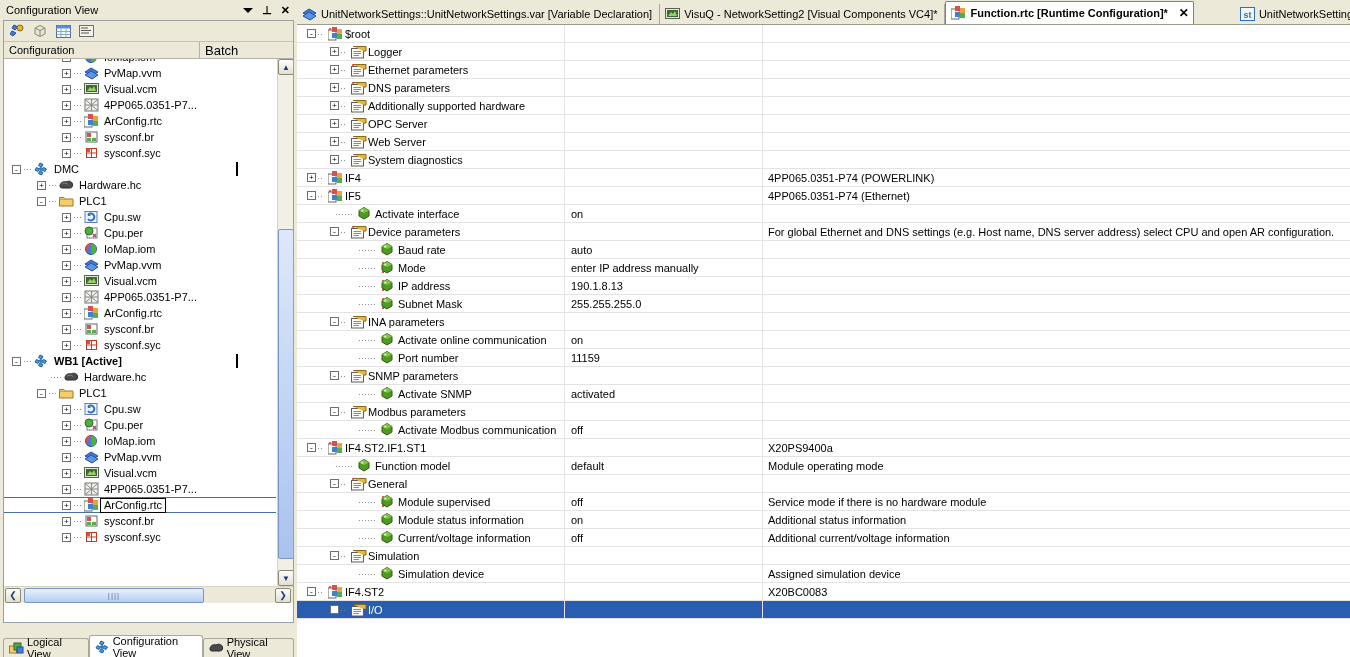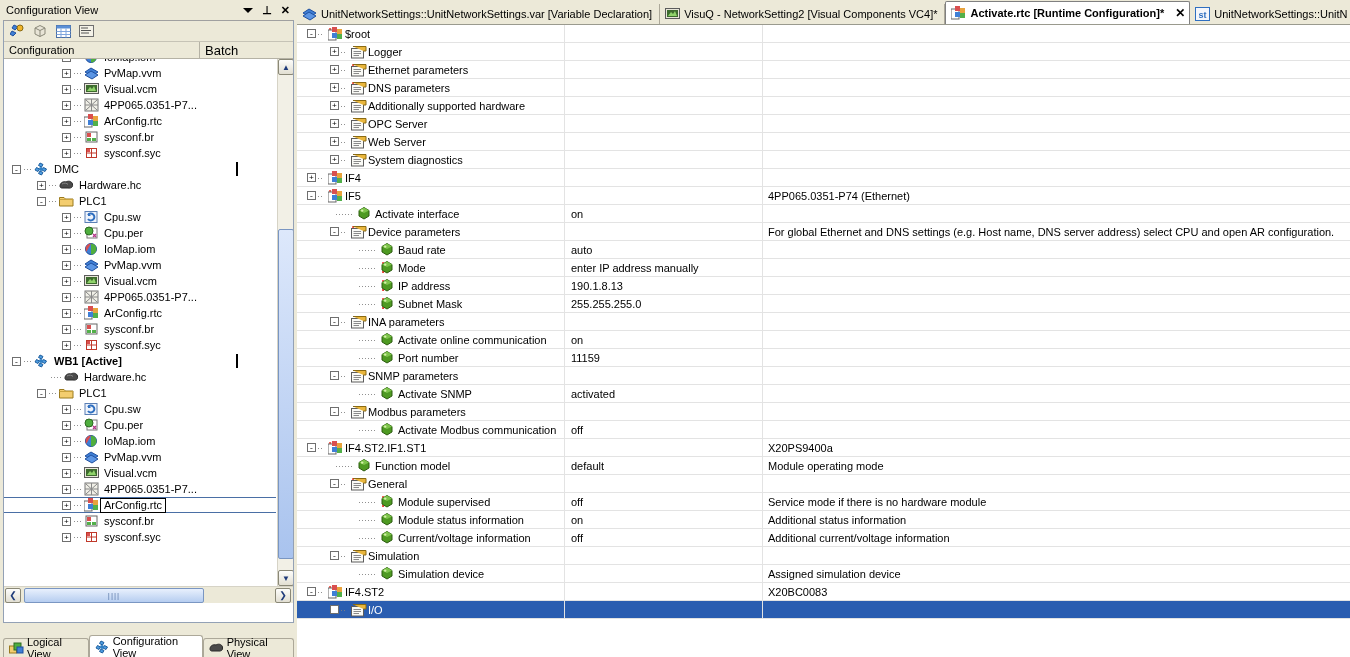--- a/index.html
+++ b/index.html
@@ -613,25 +613,25 @@
         <div class="dtab active">
           <span class="tabicon" style="display:inline-flex;">
             <svg width="15" height="14" viewBox="0 0 15 14">
               <rect x="0" y="3" width="8" height="10" fill="#fff" stroke="#666"></rect>
               <rect x="4" y="0" width="5" height="5" fill="#d94f4f"></rect>
               <rect x="9" y="2" width="5" height="5" fill="#e8a33d"></rect>
               <rect x="4" y="6" width="5" height="5" fill="#3f7fd6"></rect>
               <rect x="9" y="7" width="5" height="5" fill="#52b04a"></rect>
             </svg>
           </span>
-          <span>Activate.rtc [Runtime Configuration]*</span>
+          <span>Function.rtc [Runtime Configuration]*</span>
           <span class="closex">✕</span>
         </div>
         <div class="dtab">
-          <span class="tabicon" style="display:inline-flex;">
+          <span class="tabicon" style="display:inline-flex;margin-left:41px;">
             <svg width="15" height="14" viewBox="0 0 15 14">
               <rect x="0.5" y="0.5" width="14" height="13" fill="#f4f6fb" stroke="#2f6fc0"></rect>
               <text x="7.5" y="10.5" font-size="9" font-weight="bold" fill="#2f6fc0" text-anchor="middle" font-family="Liberation Sans, sans-serif">st</text>
             </svg>
           </span>
           <span>UnitNetworkSettings::UnitN</span>
         </div>
       </div>
 
     <div class="grid">
@@ -792,20 +792,21 @@
                   <rect x="0" y="3" width="8" height="10" fill="#fff" stroke="#666"></rect>
                   <rect x="4" y="0" width="5" height="5" fill="#d94f4f"></rect>
                   <rect x="9" y="2" width="5" height="5" fill="#e8a33d"></rect>
                   <rect x="4" y="6" width="5" height="5" fill="#3f7fd6"></rect>
                   <rect x="9" y="7" width="5" height="5" fill="#52b04a"></rect>
                 </svg>
               </span>
               <span class="txt">IF4</span>
             </div>
             <div class="gc-val"></div>
+            <div class="gc-desc">4PP065.0351-P74 (POWERLINK)</div>
           </div>
           <div class="grow">
             <div class="gc-name">
               <span style="display:inline-block;width:10px"></span>
               <span class="gexp">-</span>
               <span class="dotline" style="padding:0 1px;">··</span>
               <span class="bang">❗</span>
               <span style="display:inline-flex;align-items:center;width:17px;">
                 <svg width="15" height="14" viewBox="0 0 15 14">
                   <rect x="0" y="3" width="8" height="10" fill="#fff" stroke="#666"></rect>

